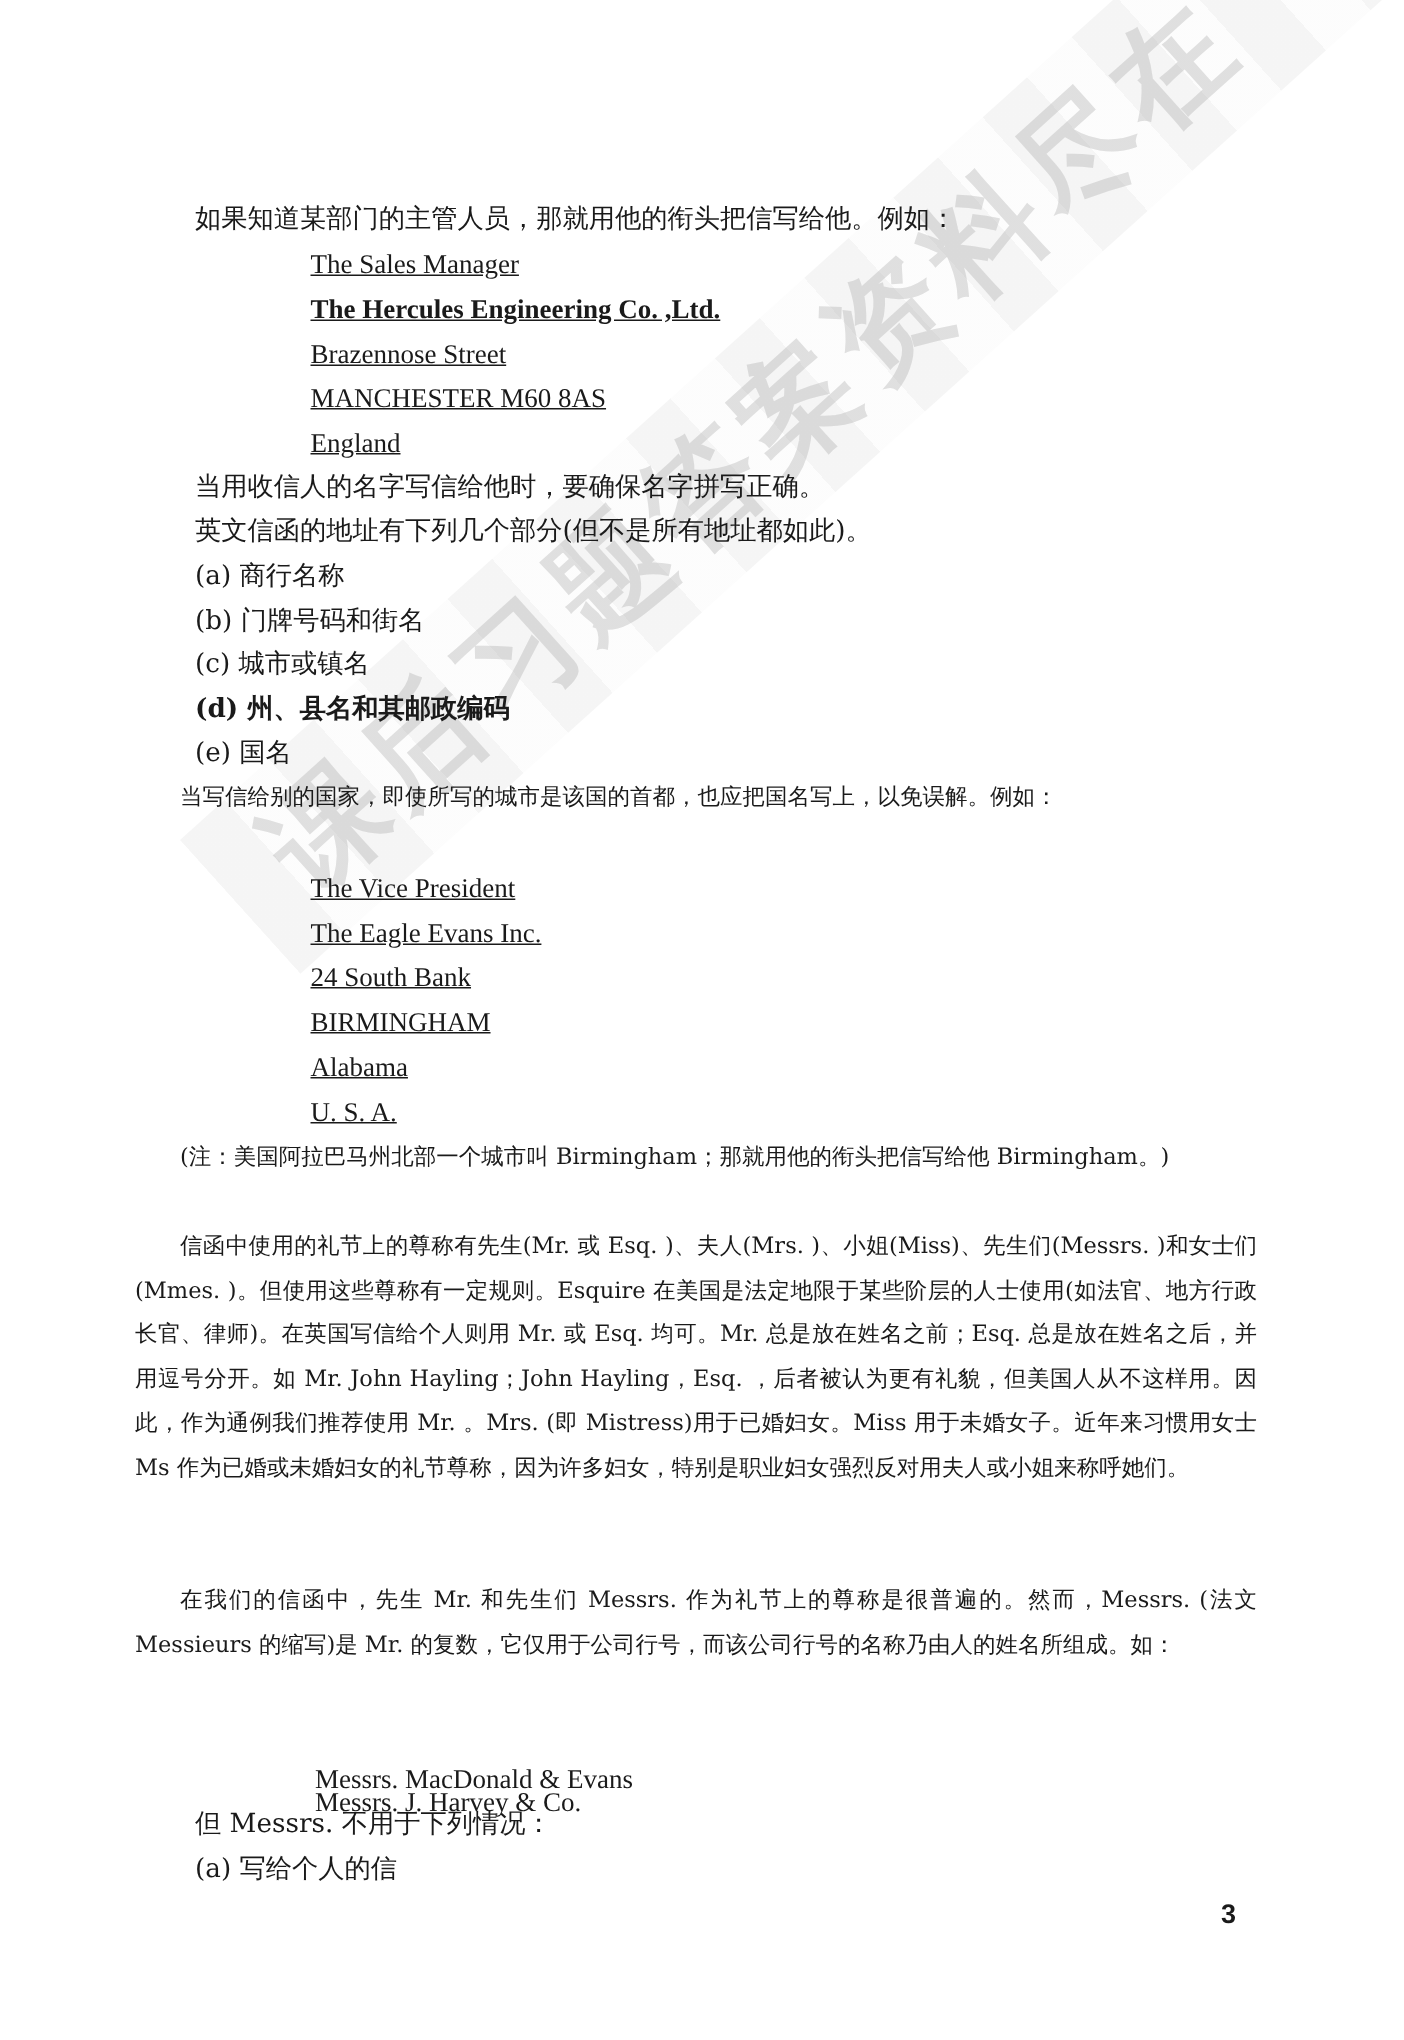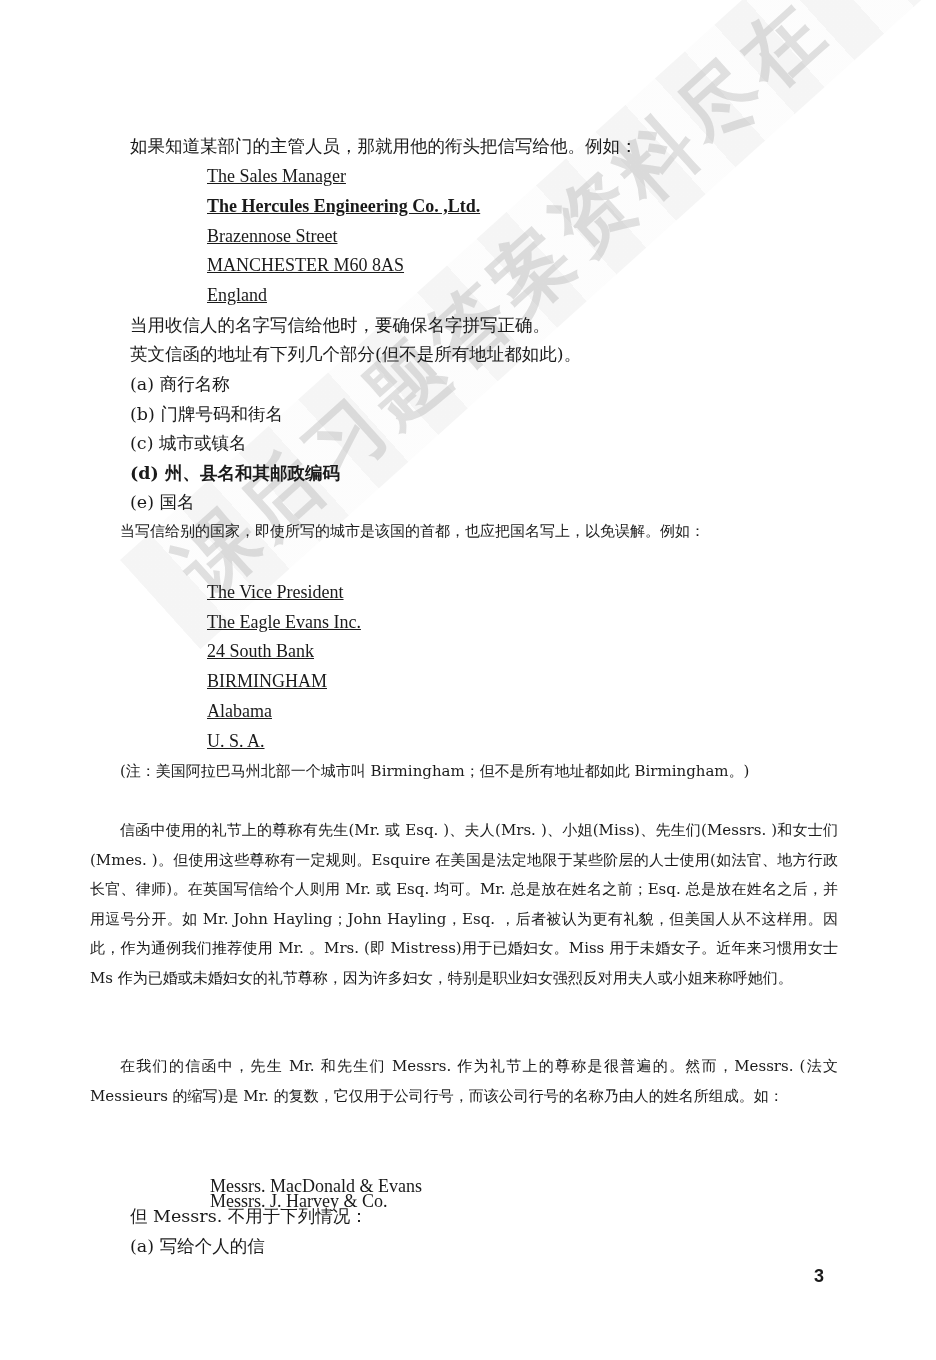--- a/index.html
+++ b/index.html
@@ -73,21 +73,21 @@
     <div>
       <div class="line addr" style="top:580px;">The Vice President</div>
       <div class="line addr" style="top:610px;">The Eagle Evans Inc.</div>
       <div class="line addr" style="top:639px;">24 South Bank</div>
       <div class="line addr" style="top:669px;">BIRMINGHAM</div>
       <div class="line addr" style="top:699px;">Alabama</div>
       <div class="line addr" style="top:729px;">U. S. A.</div>
     </div>
 
     <div class="para" style="top:757px;">
-      <p>(注：美国阿拉巴马州北部一个城市叫 Birmingham；但不是所有地址都如此 Birmingham。)</p>
+      <p>(注：美国阿拉巴马州北部一个城市叫 Birmingham；那就用他的衔头把信写给他 Birmingham。)</p>
     </div>
 
     <div class="para" style="top:816px;">
       <p>信函中使用的礼节上的尊称有先生(Mr. 或 Esq. )、夫人(Mrs. )、小姐(Miss)、先生们(Messrs. )和女士们(Mmes. )。但使用这些尊称有一定规则。Esquire 在美国是法定地限于某些阶层的人士使用(如法官、地方行政长官、律师)。在英国写信给个人则用 Mr. 或 Esq. 均可。Mr. 总是放在姓名之前；Esq. 总是放在姓名之后，并用逗号分开。如 Mr. John Hayling；John Hayling，Esq. ，后者被认为更有礼貌，但美国人从不这样用。因此，作为通例我们推荐使用 Mr. 。Mrs. (即 Mistress)用于已婚妇女。Miss 用于未婚女子。近年来习惯用女士 Ms 作为已婚或未婚妇女的礼节尊称，因为许多妇女，特别是职业妇女强烈反对用夫人或小姐来称呼她们。</p>
     </div>
 
     <div class="para" style="top:1052px;">
       <p>在我们的信函中，先生 Mr. 和先生们 Messrs. 作为礼节上的尊称是很普遍的。然而，Messrs. (法文 Messieurs 的缩写)是 Mr. 的复数，它仅用于公司行号，而该公司行号的名称乃由人的姓名所组成。如：</p>
     </div>
 

